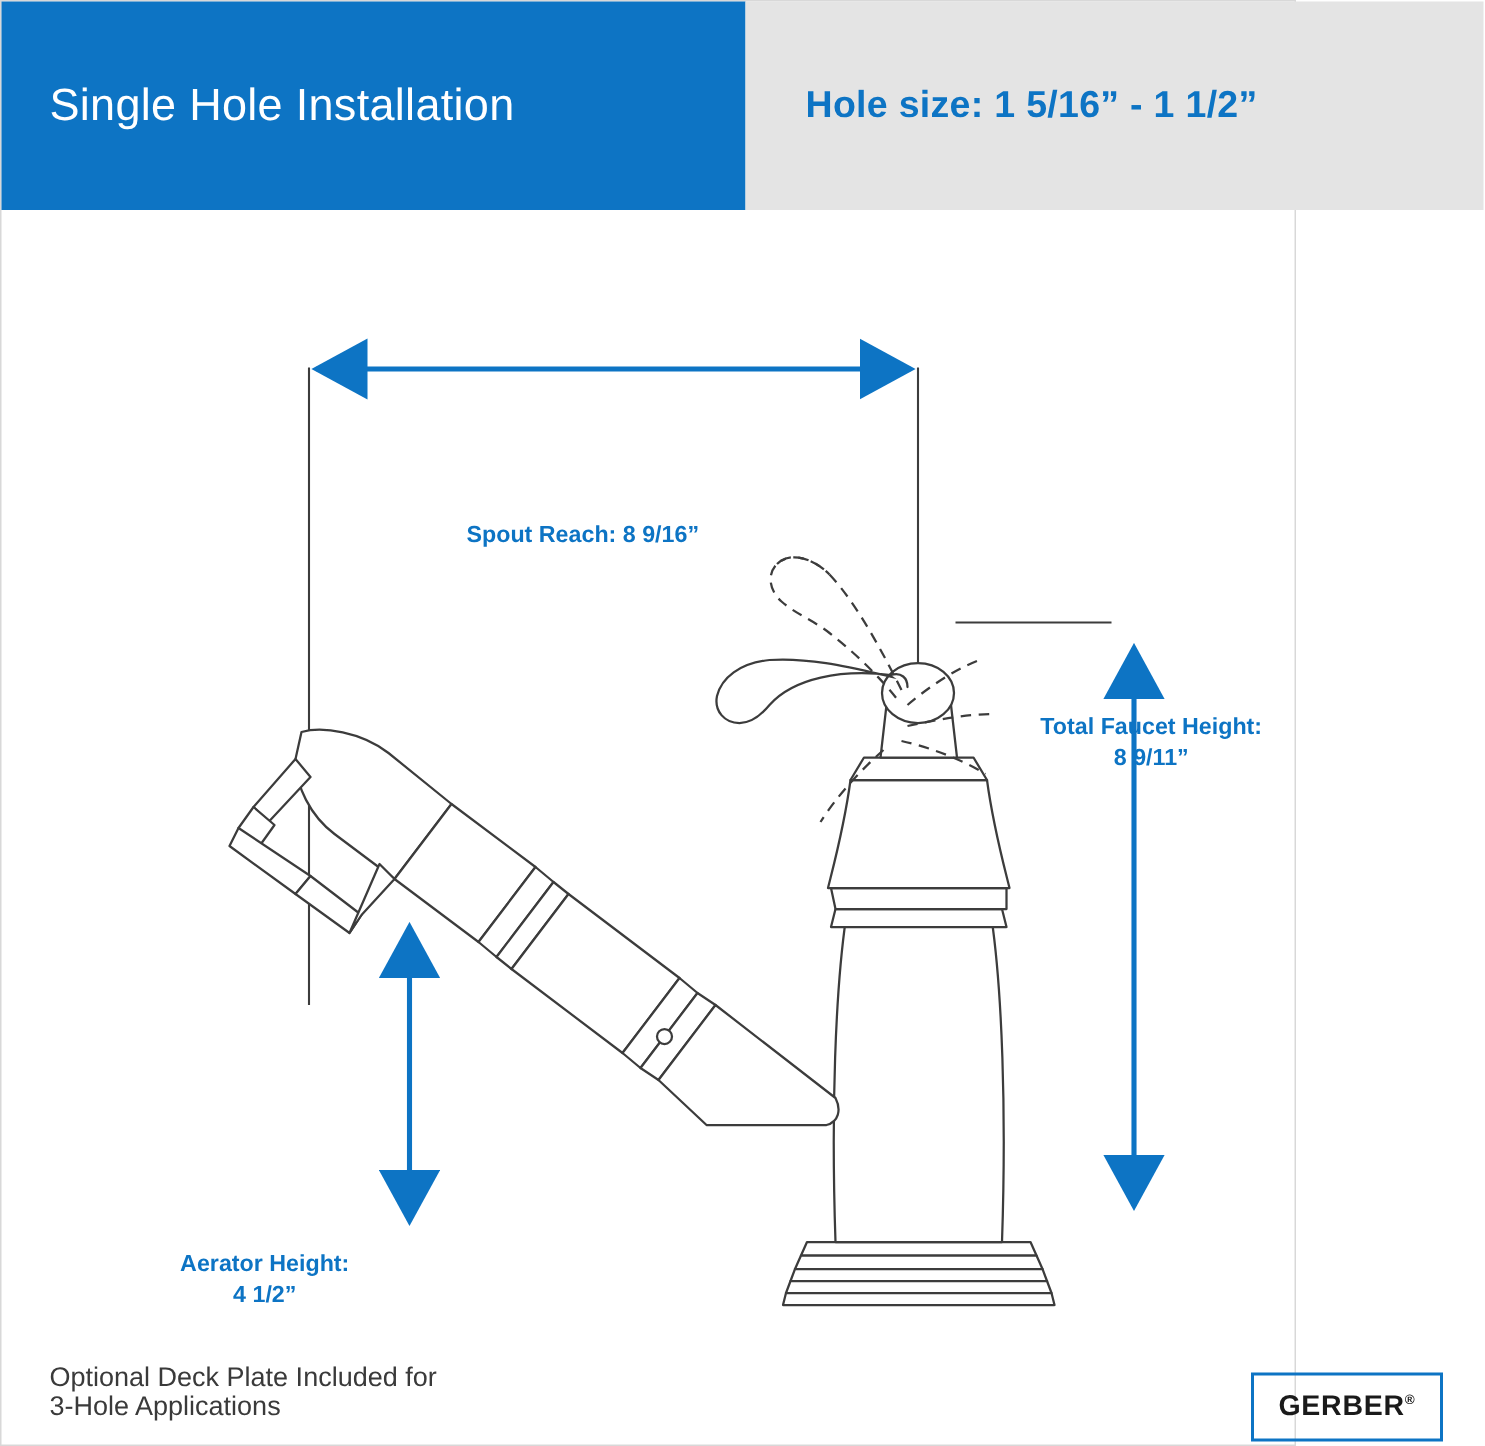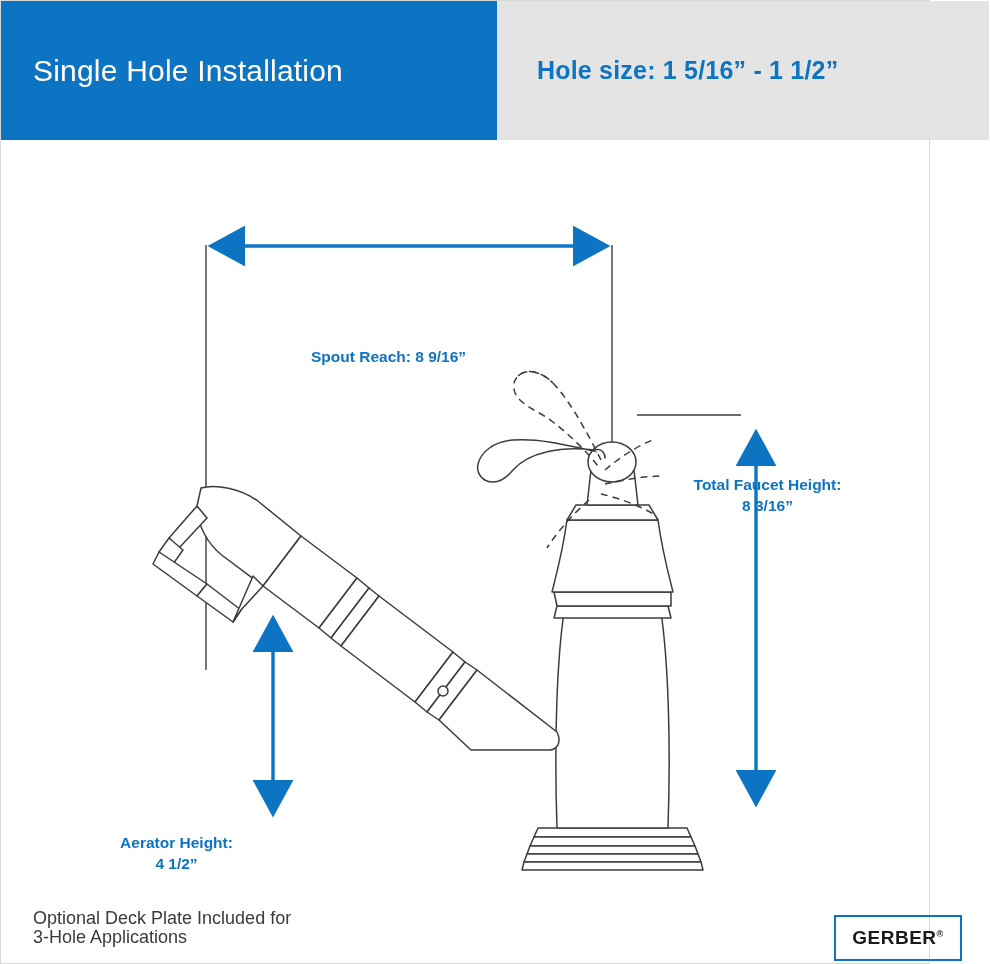--- a/index.html
+++ b/index.html
@@ -8,21 +8,21 @@
   }
   body {
     width: 990px;
     height: 964px;
     background: #ffffff;
     font-family: "Liberation Sans", sans-serif;
     overflow: hidden;
   }
   .page {
     position: relative;
-    width: 930px;
+    width: 864px;
     height: 964px;
     box-sizing: border-box;
     border: 1px solid #d8d8d8;
     background: #ffffff;
   }
 
   
   .header {
     position: absolute;
     left: 0; top: 0;
@@ -225,21 +225,21 @@
         <path d="M414 562 L452 512 L464 522 L426 572 Z"></path>
         <path d="M426 572 L464 522 L476 530 L438 580 Z"></path>
 
         <path d="M438 580 L476 530 L556 592 C 560 600, 558 608, 550 610 L 470 610 Z"></path>
         <circle cx="442" cy="551" r="5" fill="#ffffff"></circle>
       </g>
     </svg>
 
     <div class="label label-spout">Spout Reach: 8 9/16”</div>
     <div class="label label-total">Total Faucet Height:
-8 3/16”</div>
+8 9/11”</div>
     <div class="label label-aerator">Aerator Height:
 4 1/2”</div>
   </div>
 
   <div class="footer-note">Optional Deck Plate Included for
 3-Hole Applications</div>
 
   <div class="logo-box">
     <span class="logo-text"><span>GERBER</span><span class="reg">®</span></span>
   </div>

